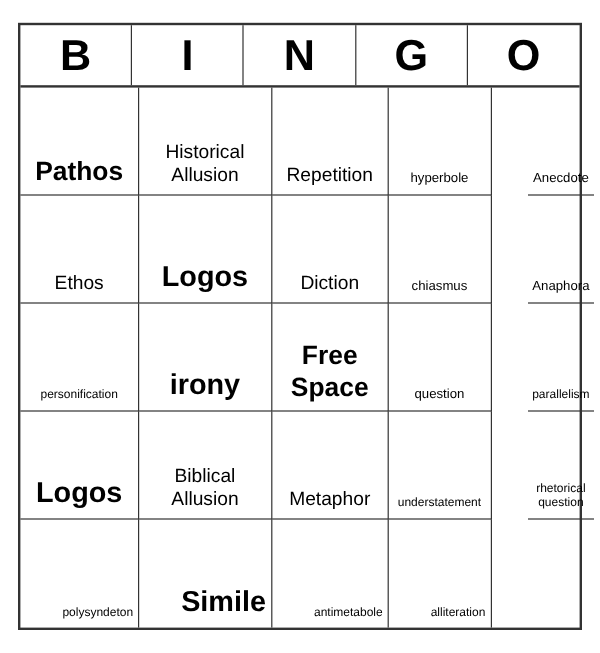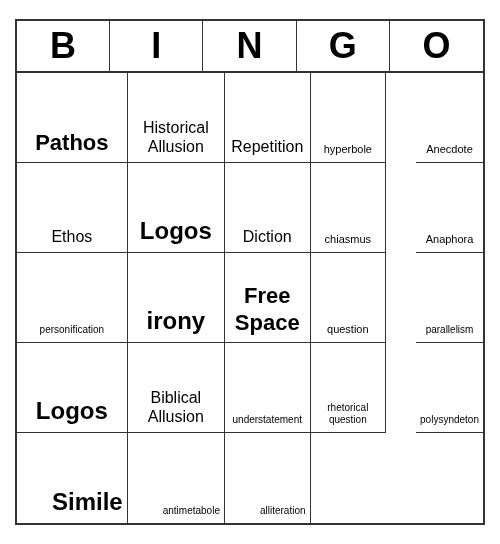--- a/index.html
+++ b/index.html
@@ -153,20 +153,23 @@
       <div class="bingo-cell">
         <span class="size-xs">parallelism</span>
       </div>
       <div class="bingo-cell">
         <span class="size-xl">Logos</span>
       </div>
       <div class="bingo-cell">
         <span class="size-md">Biblical Allusion</span>
       </div>
       <div class="bingo-cell">
+        <span class="size-md">Metaphor</span>
+      </div>
+      <div class="bingo-cell">
         <span class="size-xs">understatement</span>
       </div>
       <div class="bingo-cell">
         <span class="size-xs">rhetorical question</span>
       </div>
       <div class="bingo-cell">
         <span class="size-xs">polysyndeton</span>
       </div>
       <div class="bingo-cell">
         <span class="size-xl">Simile</span>

